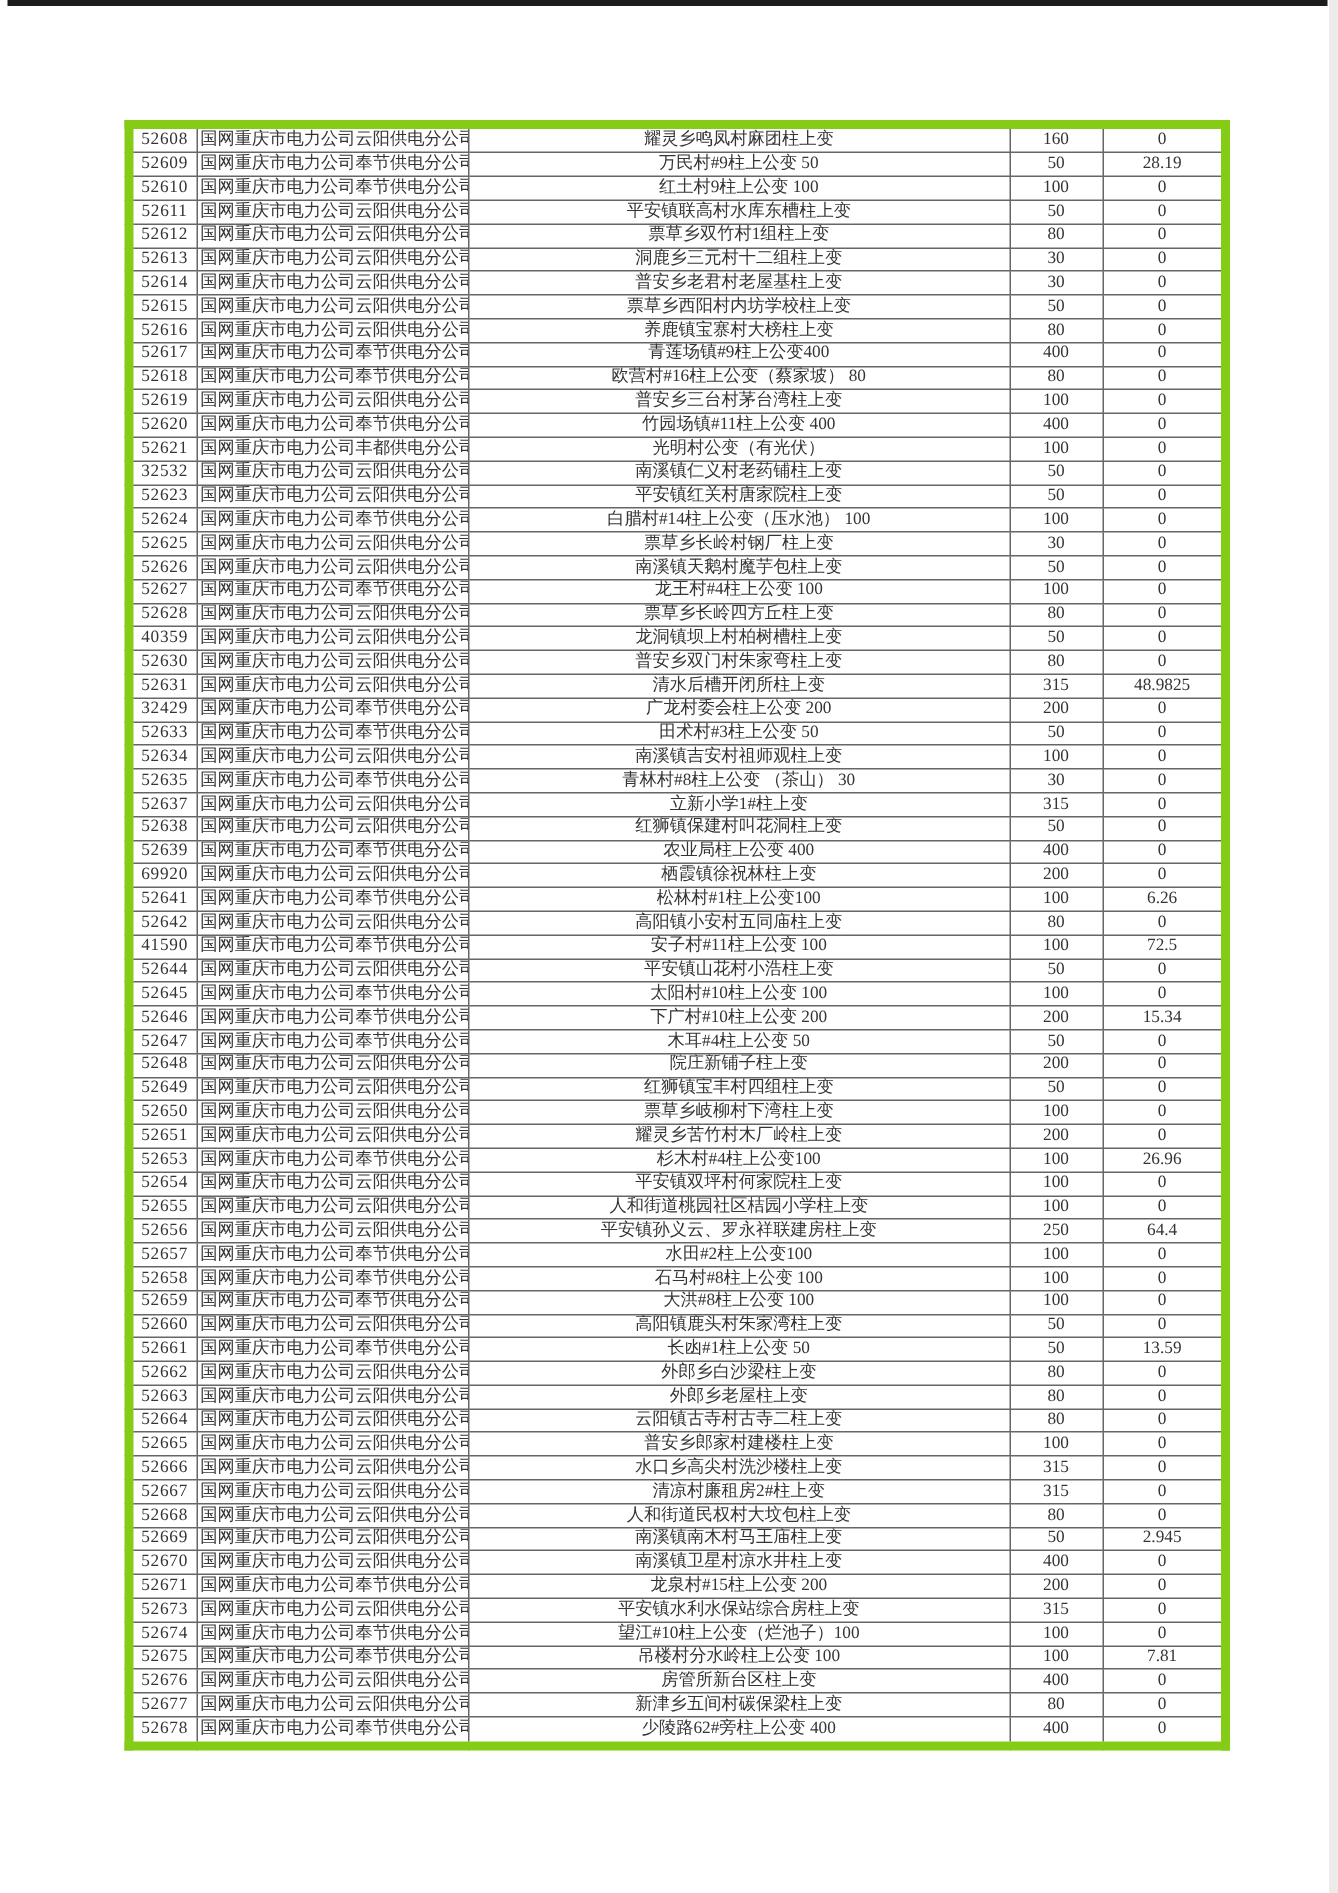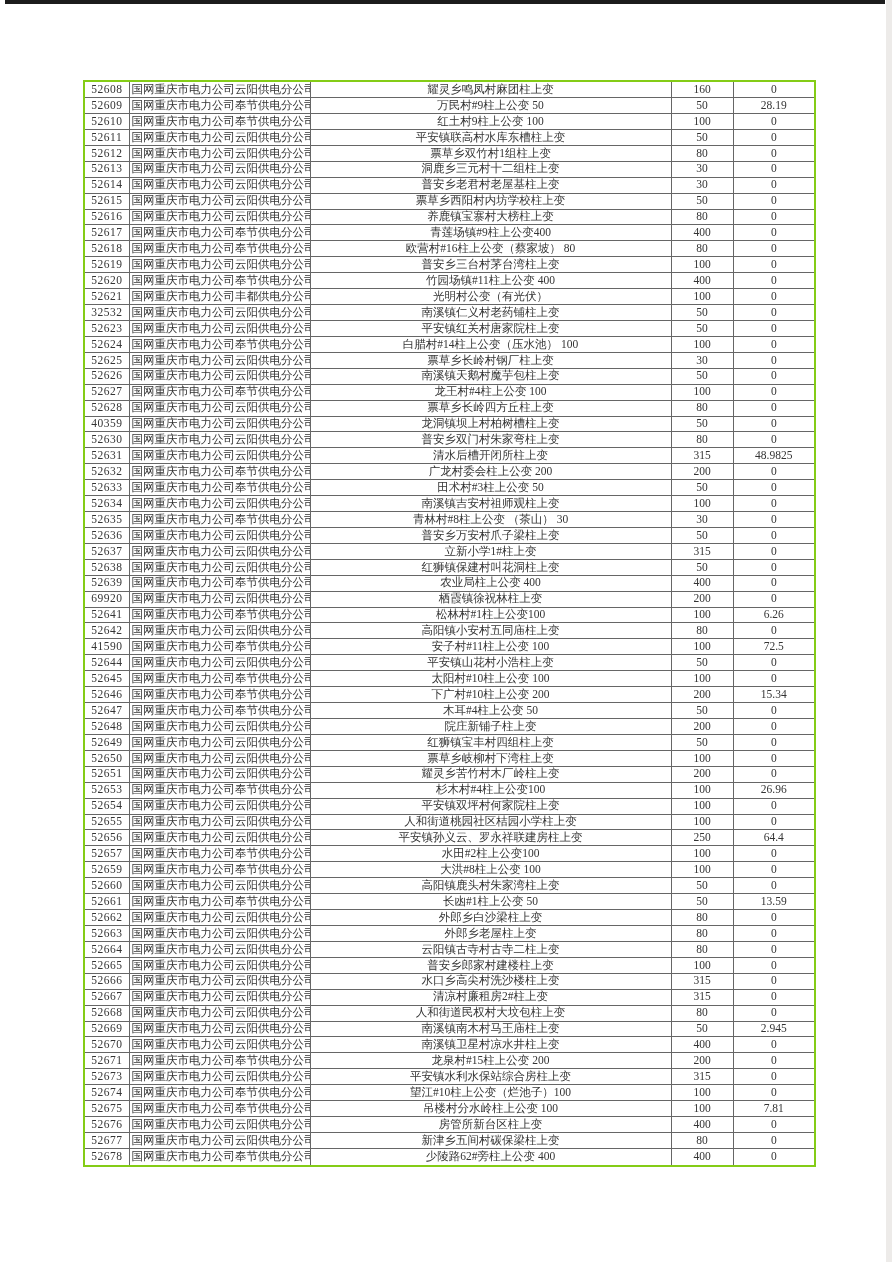--- a/index.html
+++ b/index.html
@@ -31,21 +31,21 @@
     background: #edebe9;
   }
   table.data-table {
     position: absolute;
     left: 83px;
     top: 80px;
     width: 731px;
     height: 1087px;
     border-collapse: collapse;
     table-layout: fixed;
-    border: 2px solid #84cc16;
+    border: 6px solid #84cc16;
   }
   table.data-table td {
     border: 1px solid #666666;
     font-size: 11.5px;
     line-height: 1;
     text-align: center;
     vertical-align: middle;
     padding: 0 2px;
     color: #343434;
     white-space: nowrap;
@@ -230,21 +230,21 @@
         <td class="col-value">0</td>
       </tr>
       <tr>
         <td class="col-id">52631</td>
         <td class="col-company">国网重庆市电力公司云阳供电分公司</td>
         <td class="col-name">清水后槽开闭所柱上变</td>
         <td class="col-capacity">315</td>
         <td class="col-value">48.9825</td>
       </tr>
       <tr>
-        <td class="col-id">52632</td>
+        <td class="col-id">32429</td>
         <td class="col-company">国网重庆市电力公司奉节供电分公司</td>
         <td class="col-name">广龙村委会柱上公变 200</td>
         <td class="col-capacity">200</td>
         <td class="col-value">0</td>
       </tr>
       <tr>
         <td class="col-id">52633</td>
         <td class="col-company">国网重庆市电力公司奉节供电分公司</td>
         <td class="col-name">田术村#3柱上公变 50</td>
         <td class="col-capacity">50</td>
@@ -255,27 +255,20 @@
         <td class="col-company">国网重庆市电力公司云阳供电分公司</td>
         <td class="col-name">南溪镇吉安村祖师观柱上变</td>
         <td class="col-capacity">100</td>
         <td class="col-value">0</td>
       </tr>
       <tr>
         <td class="col-id">52635</td>
         <td class="col-company">国网重庆市电力公司奉节供电分公司</td>
         <td class="col-name">青林村#8柱上公变 （茶山） 30</td>
         <td class="col-capacity">30</td>
-        <td class="col-value">0</td>
-      </tr>
-      <tr>
-        <td class="col-id">52636</td>
-        <td class="col-company">国网重庆市电力公司云阳供电分公司</td>
-        <td class="col-name">普安乡万安村爪子梁柱上变</td>
-        <td class="col-capacity">50</td>
         <td class="col-value">0</td>
       </tr>
       <tr>
         <td class="col-id">52637</td>
         <td class="col-company">国网重庆市电力公司云阳供电分公司</td>
         <td class="col-name">立新小学1#柱上变</td>
         <td class="col-capacity">315</td>
         <td class="col-value">0</td>
       </tr>
       <tr>
@@ -401,20 +394,27 @@
         <td class="col-id">52656</td>
         <td class="col-company">国网重庆市电力公司云阳供电分公司</td>
         <td class="col-name">平安镇孙义云、罗永祥联建房柱上变</td>
         <td class="col-capacity">250</td>
         <td class="col-value">64.4</td>
       </tr>
       <tr>
         <td class="col-id">52657</td>
         <td class="col-company">国网重庆市电力公司奉节供电分公司</td>
         <td class="col-name">水田#2柱上公变100</td>
+        <td class="col-capacity">100</td>
+        <td class="col-value">0</td>
+      </tr>
+      <tr>
+        <td class="col-id">52658</td>
+        <td class="col-company">国网重庆市电力公司奉节供电分公司</td>
+        <td class="col-name">石马村#8柱上公变 100</td>
         <td class="col-capacity">100</td>
         <td class="col-value">0</td>
       </tr>
       <tr>
         <td class="col-id">52659</td>
         <td class="col-company">国网重庆市电力公司奉节供电分公司</td>
         <td class="col-name">大洪#8柱上公变 100</td>
         <td class="col-capacity">100</td>
         <td class="col-value">0</td>
       </tr>

